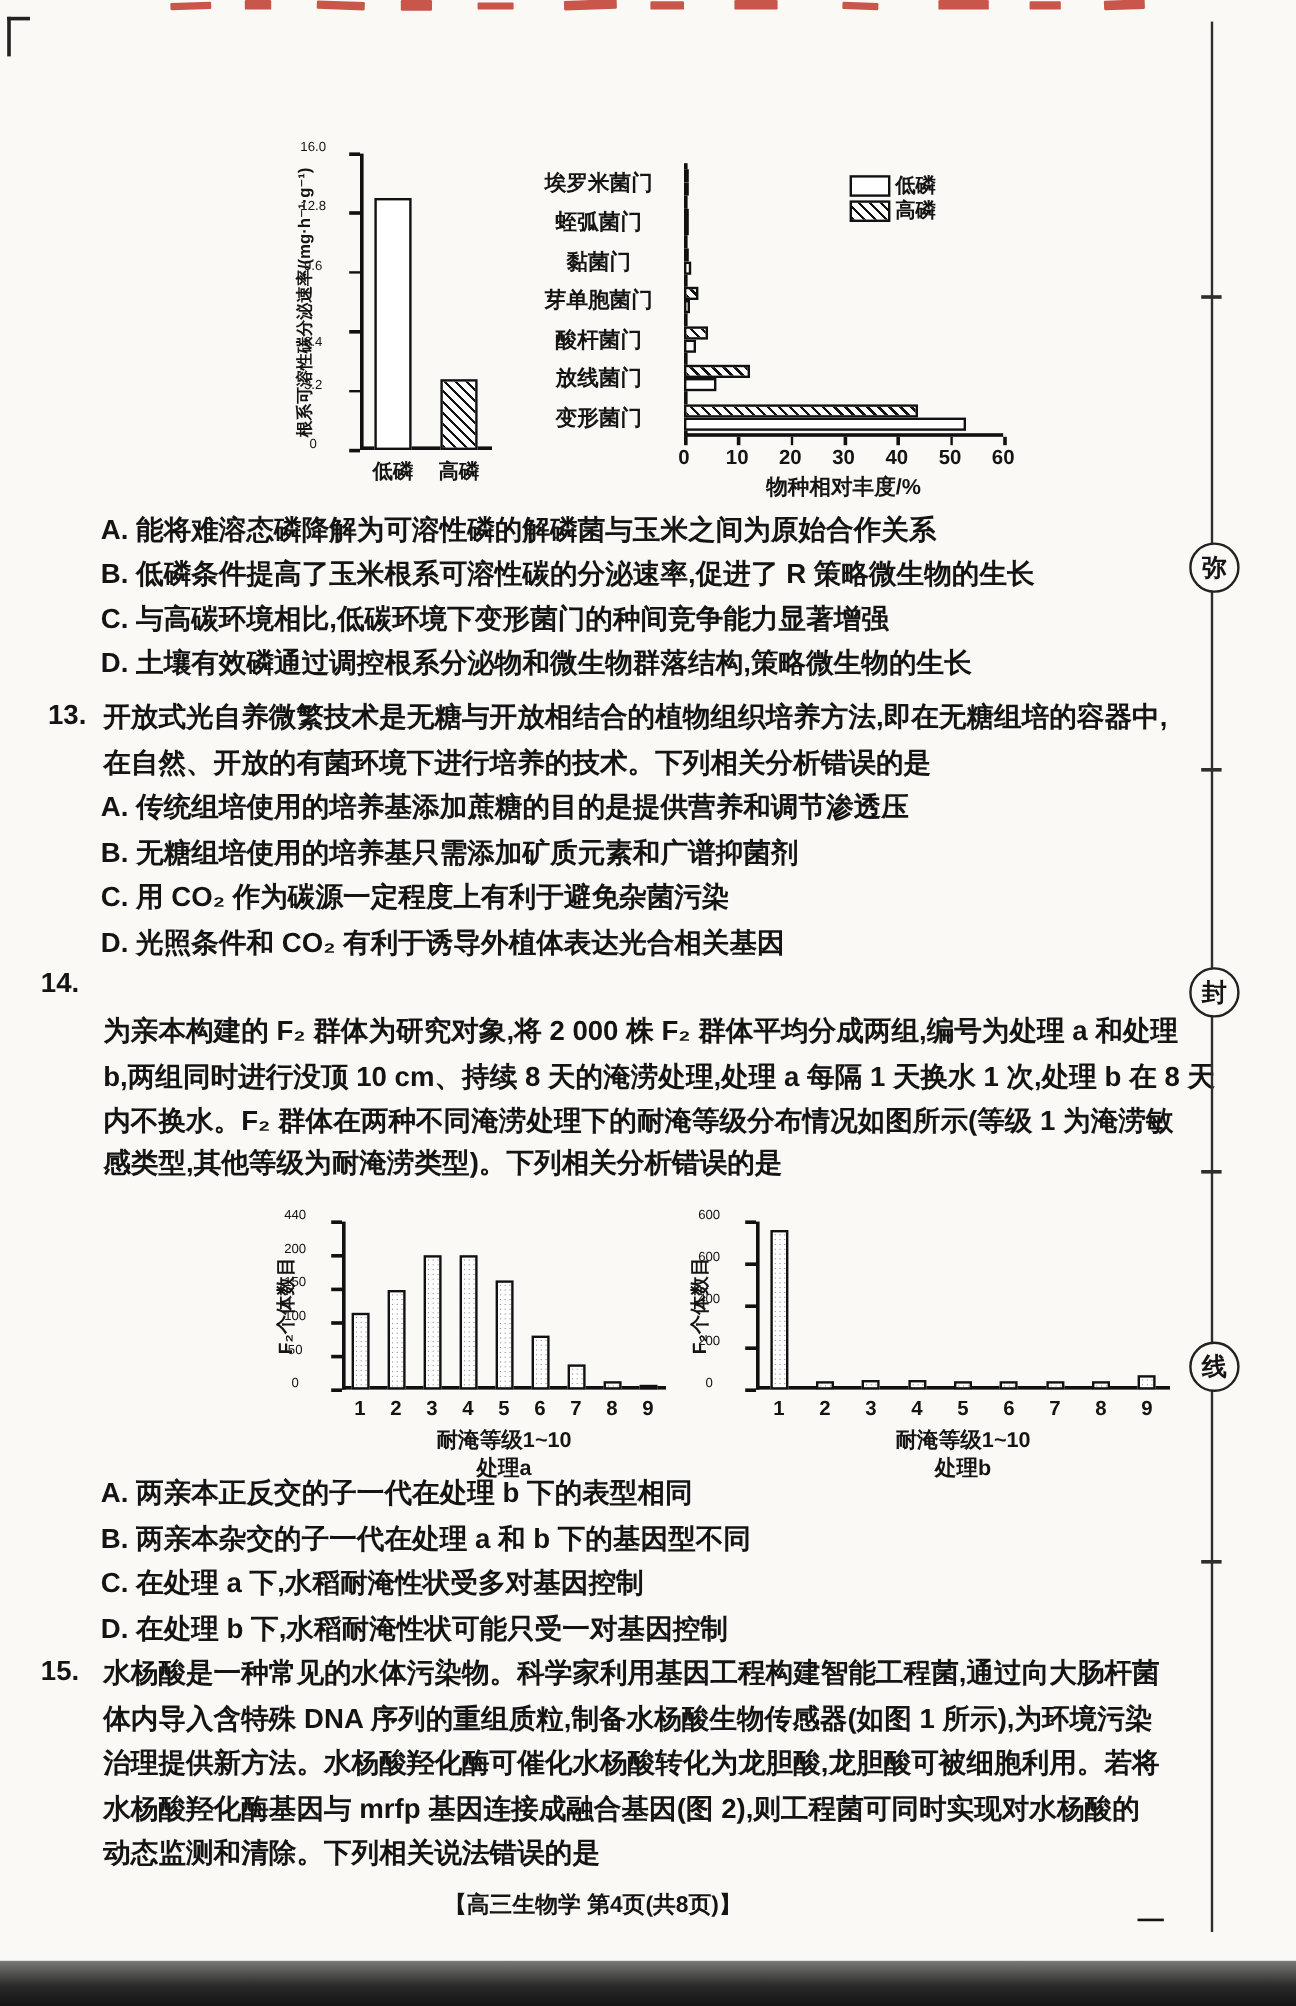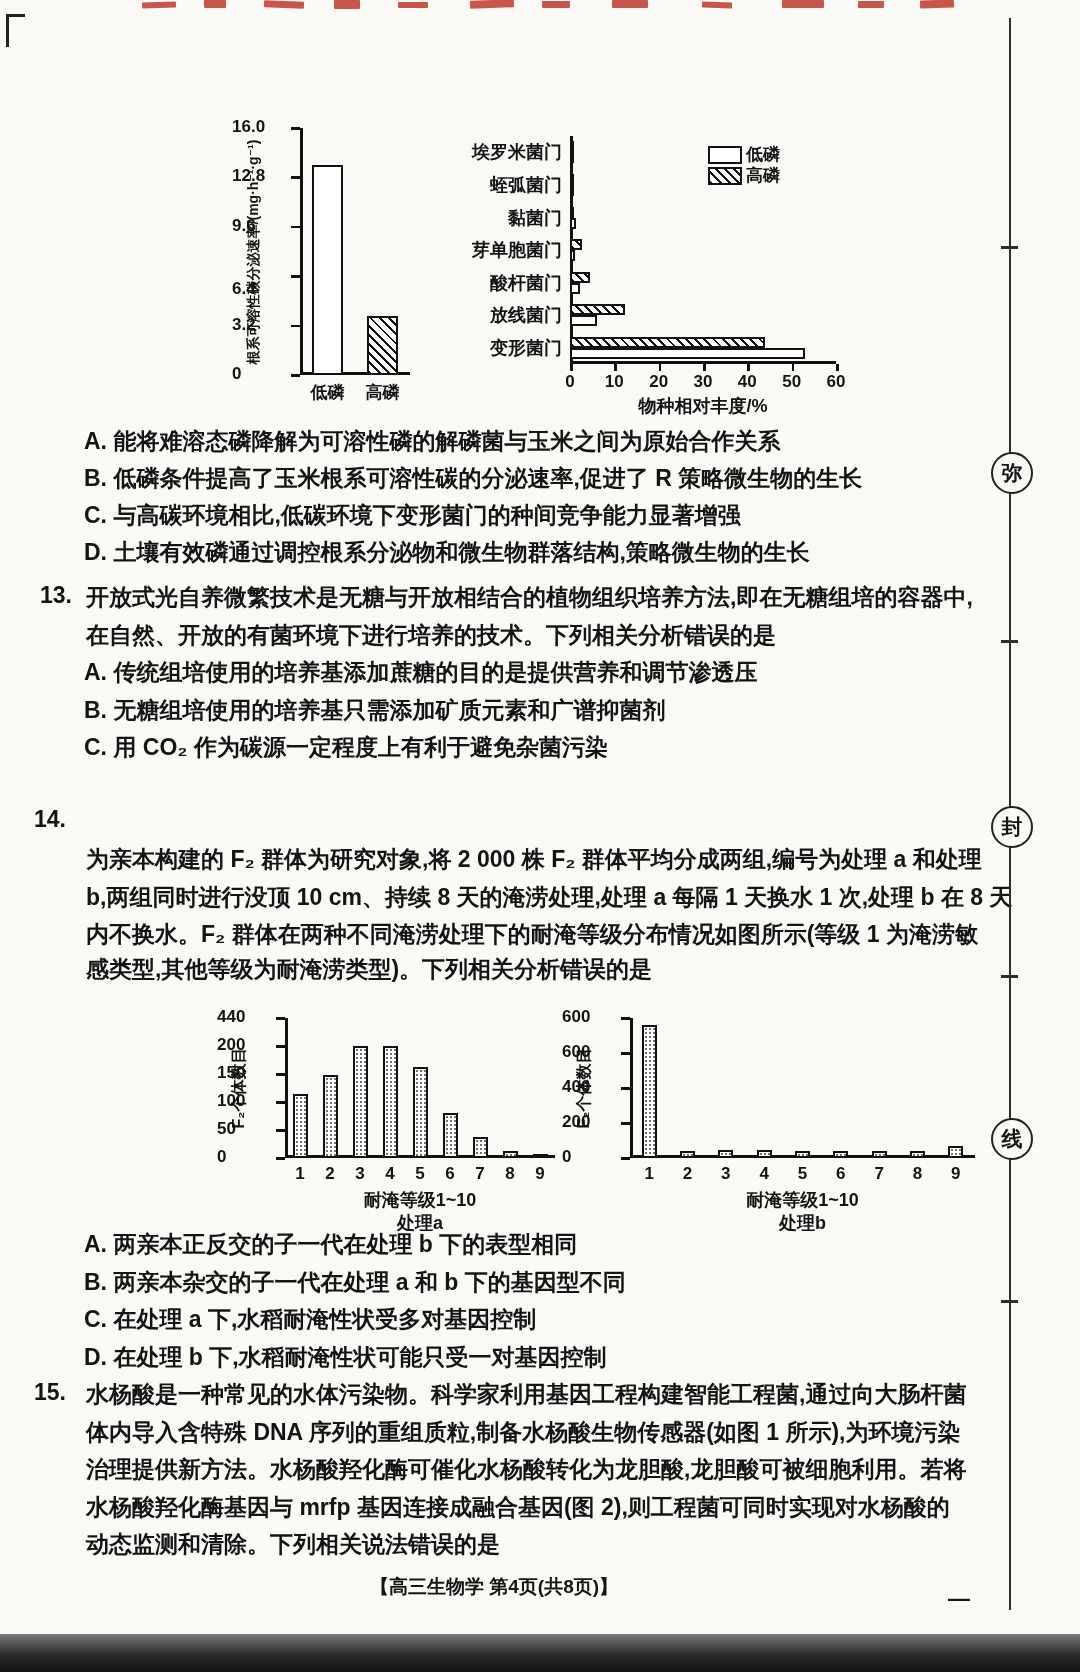--- a/index.html
+++ b/index.html
@@ -11,24 +11,24 @@
   .axis{position:absolute;border-left:3px solid #111;border-bottom:3px solid #111;box-sizing:border-box;}
   .bar{position:absolute;box-sizing:border-box;}
   .open{background:#fff;border:2px solid #111;}
   .hatch{border:2px solid #111;background-color:#fff;
          background-image:repeating-linear-gradient(45deg,#111 0 2px,transparent 2px 6.5px);}
   .dot{background-color:#fff;border:2px solid #111;
        background-image:radial-gradient(circle at 50% 50%,#707070 26%,transparent 28%);
        background-size:4px 4px;}
   .ymark{position:absolute;width:9px;height:2.5px;background:#111;}
   .xmark{position:absolute;width:2.5px;height:7px;background:#111;}
-  .ylab{position:absolute;width:58px;text-align:left;font-size:17px;font-weight:700;}
+  .ylab{position:absolute;width:58px;text-align:center;font-size:11px;font-weight:400;}
   .xlab2{position:absolute;width:30px;text-align:center;font-size:17px;font-weight:700;}
   .xcat{position:absolute;text-align:center;font-size:17px;font-weight:700;}
-  .hcat{position:absolute;text-align:right;font-size:18px;font-weight:700;white-space:nowrap;}
+  .hcat{position:absolute;text-align:center;font-size:18px;font-weight:700;white-space:nowrap;}
   .cap{position:absolute;text-align:center;font-size:18px;font-weight:700;}
   .vlab{position:absolute;transform:translate(-50%,-50%) rotate(-90deg);white-space:nowrap;
         font-size:14px;font-weight:700;}
   .vlab.big{font-size:16px;}
   .sw{position:absolute;width:30px;height:14px;}
   .leglab{position:absolute;font-size:17px;font-weight:700;}
   .sealline{position:absolute;left:1009px;top:18px;width:2px;height:1592px;background:#2e2e2e;}
   .sealdash{position:absolute;left:1001px;width:17px;height:3px;background:#2e2e2e;}
   .seal{position:absolute;left:991px;width:38px;height:38px;border:2px solid #222;border-radius:50%;
         background:#faf9f6;display:flex;align-items:center;justify-content:center;
@@ -129,20 +129,21 @@
   <div class="tl" style="left:84px;top:426px">A. 能将难溶态磷降解为可溶性磷的解磷菌与玉米之间为原始合作关系</div>
   <div class="tl" style="left:84px;top:500px">C. 与高碳环境相比,低碳环境下变形菌门的种间竞争能力显著增强</div>
   <div class="tl" style="left:84px;top:537px">D. 土壤有效磷通过调控根系分泌物和微生物群落结构,策略微生物的生长</div>
 
   <div class="tl num" style="left:40px;top:582px">13.</div>
   <div class="tl" style="left:86px;top:582px">开放式光自养微繁技术是无糖与开放相结合的植物组织培养方法,即在无糖组培的容器中,</div>
   <div class="tl" style="left:86px;top:620px">在自然、开放的有菌环境下进行培养的技术。下列相关分析错误的是</div>
   <div class="tl" style="left:84px;top:657px">A. 传统组培使用的培养基添加蔗糖的目的是提供营养和调节渗透压</div>
   <div class="tl" style="left:84px;top:695px">B. 无糖组培使用的培养基只需添加矿质元素和广谱抑菌剂</div>
   <div class="tl" style="left:84px;top:732px">C. 用 CO₂ 作为碳源一定程度上有利于避免杂菌污染</div>
+  <div class="tl" style="left:84px;top:770px">D. 光照条件和 CO₂ 有利于诱导外植体表达光合相关基因</div>
 
   <div class="tl num" style="left:34px;top:806px">14.</div>
   <div class="tl" style="left:86px;top:844px">为亲本构建的 F₂ 群体为研究对象,将 2 000 株 F₂ 群体平均分成两组,编号为处理 a 和处理</div>
   <div class="tl" style="left:86px;top:882px">b,两组同时进行没顶 10 cm、持续 8 天的淹涝处理,处理 a 每隔 1 天换水 1 次,处理 b 在 8 天</div>
   <div class="tl" style="left:86px;top:919px">内不换水。F₂ 群体在两种不同淹涝处理下的耐淹等级分布情况如图所示(等级 1 为淹涝敏</div>
   <div class="tl" style="left:86px;top:954px">感类型,其他等级为耐淹涝类型)。下列相关分析错误的是</div>
 
   <div class="chart" style="left:220px;top:1000px;width:360px;height:240px">
       <div class="axis" style="left: 65px; top: 18px; width: 270px; height: 140px; position: absolute;"></div>
       <div class="ymark" style="left: 56px; top: 157px; position: absolute;"></div>

